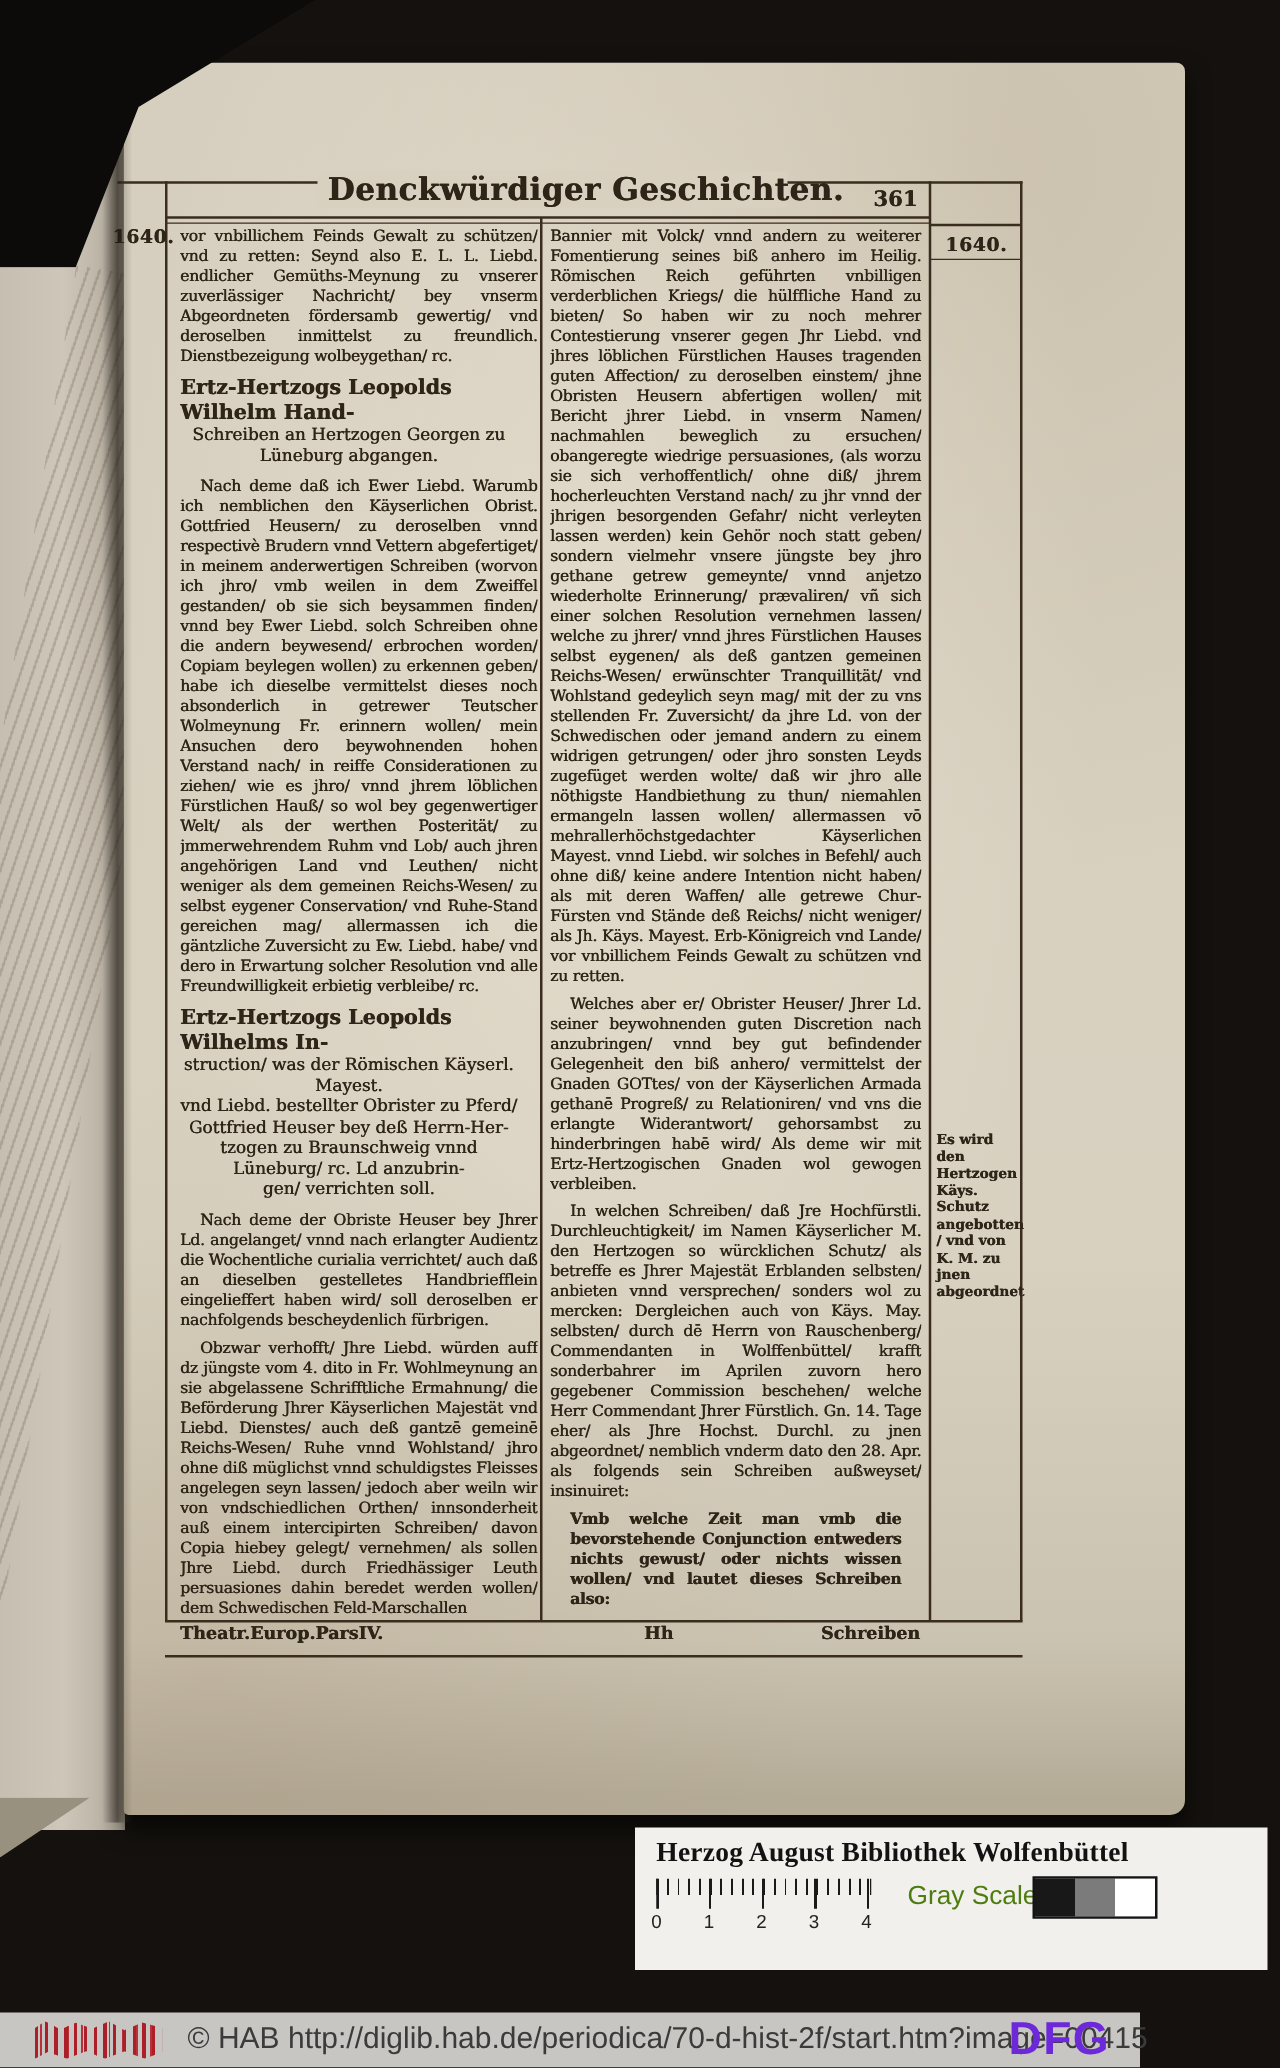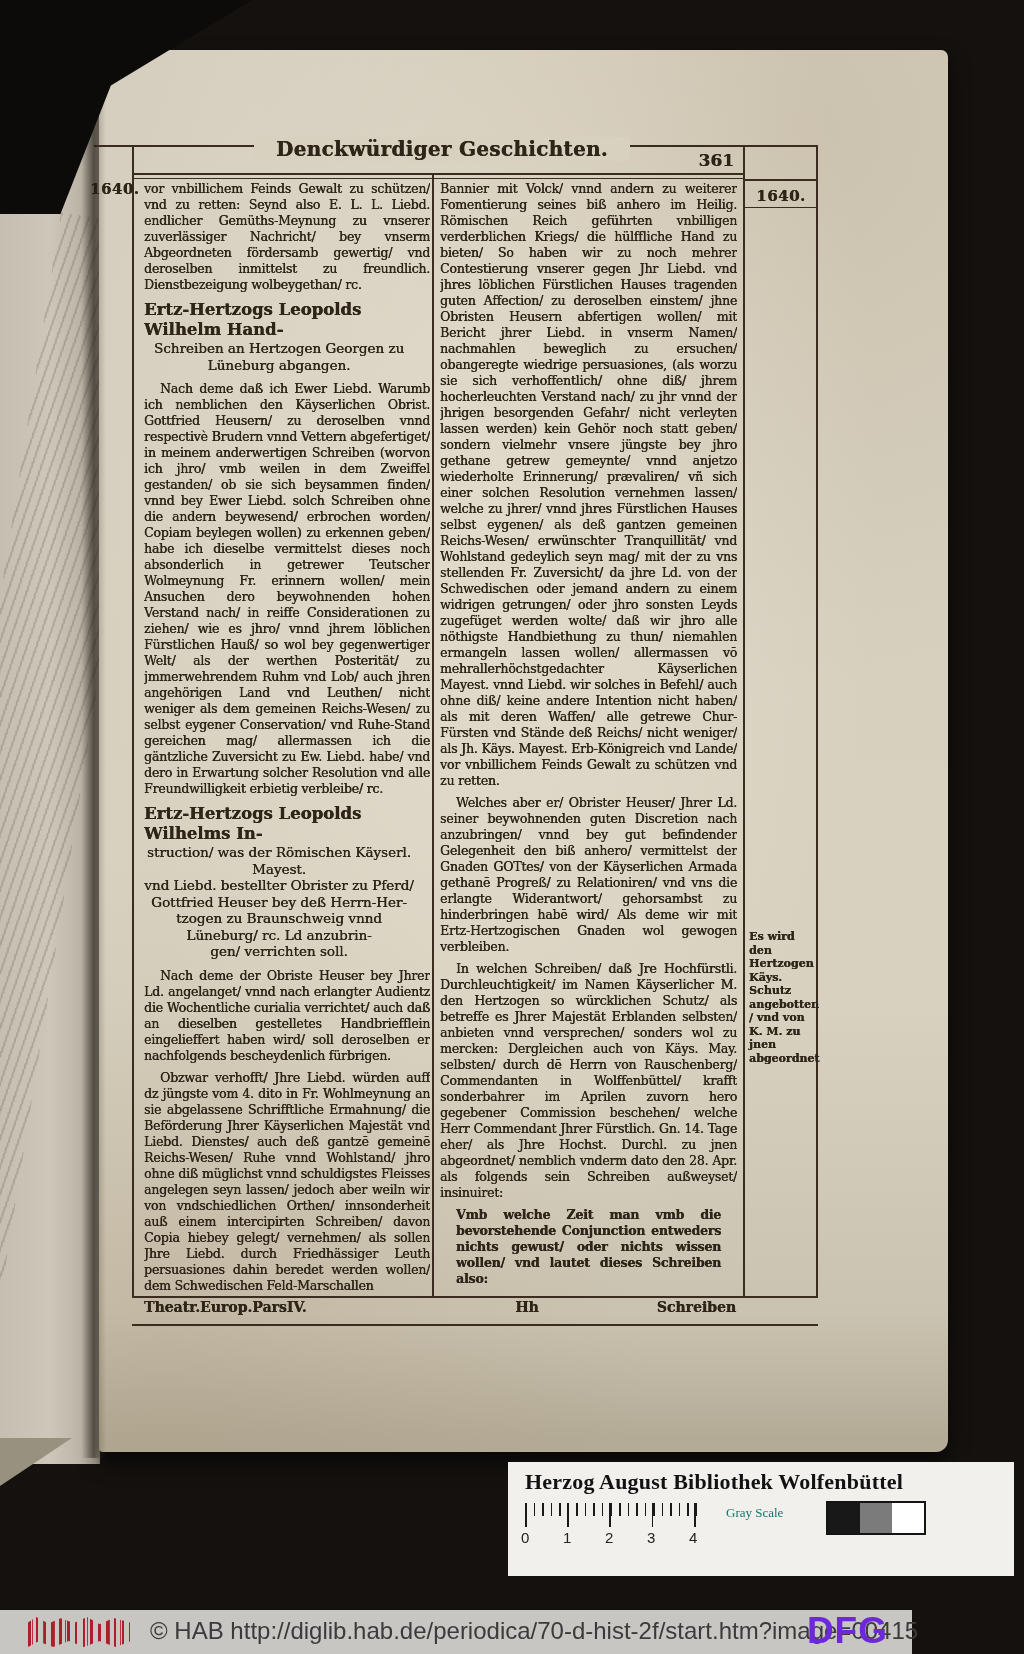--- a/index.html
+++ b/index.html
@@ -41,29 +41,29 @@
       linear-gradient(180deg,#d6cfbf 0%,#d8d1c0 68%,#cbc3b1 90%,#b4ab97 99%);
     border-radius:4px 7px 12px 4px;
     box-shadow:0 10px 20px rgba(0,0,0,.6);
   }
   
   .frame { position:absolute; left:33px; top:93px; width:686px; height:1185px; color:#2e2418; }
   .rule { position:absolute; background:#3a2d1f; }
   .blackletter { text-shadow:0.35px 0 0 currentColor; }
   .title-band {
     position:absolute; left:122px; top:-6px; width:360px; text-align:center;
-    background:#d8d1c0; font-size:20px; font-weight:700; letter-spacing:.3px;
+    background:#d8d1c0; font-size:25px; font-weight:700; letter-spacing:.3px;
     white-space:nowrap; z-index:2; padding:0 8px;
   }
   .pageno { position:absolute; right:84px; top:7px; font-size:17px; font-weight:700; }
   .margin-year-left { position:absolute; left:-42px; top:37px; width:40px; font-size:15px; font-weight:700; letter-spacing:.5px; }
   .margin-year-right { position:absolute; left:618px; top:44px; width:62px; text-align:center; font-size:15px; font-weight:700; letter-spacing:.5px; }
   .margin-note {
     position:absolute; left:617px; top:762px; width:64px;
-    font-size:11px; font-weight:700; line-height:13.5px; text-align:left;margin-top:25px;
+    font-size:11px; font-weight:700; line-height:13.5px; text-align:left;
   }
   .col {
     position:absolute; top:38px; height:1110px; overflow:hidden;
   }
   .col1 { left:12px;  width:286px; }
   .col2 { left:308px; width:297px; }
   .col p { margin:0 0 6px 0; text-align:justify; font-size:12.5px; line-height:16px; letter-spacing:-0.2px; }
   .ind { text-indent:16px; }
   .heading { margin:7px 16px 8px 0; }
   .hline1 { font-size:16.5px; font-weight:700; line-height:20px; text-align:left; letter-spacing:0; }
@@ -84,21 +84,21 @@
     padding:7px 0 0 17px; letter-spacing:.2px; white-space:nowrap;
   }
   .card-row { position:relative; height:60px; }
   .ruler { position:absolute; left:17px; top:8px; width:180px; height:48px; }
   .ticks-minor { position:absolute; left:0; top:0; width:172px; height:13px;
     background:repeating-linear-gradient(90deg,#1a1a1a 0 1.5px, rgba(0,0,0,0) 1.5px 8.55px); }
   .ticks-major { position:absolute; left:0; top:0; width:174px; height:24px;
     background:repeating-linear-gradient(90deg,#1a1a1a 0 1.8px, rgba(0,0,0,0) 1.8px 42.2px); }
   .ruler-num { position:absolute; top:26px; font-family:"Liberation Sans", sans-serif; font-size:15px; color:#222; }
   .rn0{left:-4px;} .rn1{left:38px;} .rn2{left:80px;} .rn3{left:122px;} .rn4{left:164px;}
-  .gs-label { position:absolute; left:218px; top:10px; font-family:Liberation Serif, serif; font-size:13px; color:#0f766e; }
+  .gs-label { position:absolute; left:218px; top:10px; font-family:Liberation Sans, sans-serif; font-size:21px; color:#4d7c0f; }
   .patches { position:absolute; left:318px; top:6px; display:flex; border:2px solid #141414; }
   .patch { width:32px; height:30px; }
   .patch-black{ background:#181818; } .patch-gray{ background:#7b7b7b; } .patch-white{ background:#ffffff; }
   
   .bottom-bar {
     position:absolute; left:0; top:1610px; width:912px; height:44px; z-index:6;
     background:#c8c6c3;
   }
   .barcode {
     position:absolute; left:28px; top:7px; width:102px; height:30px;

